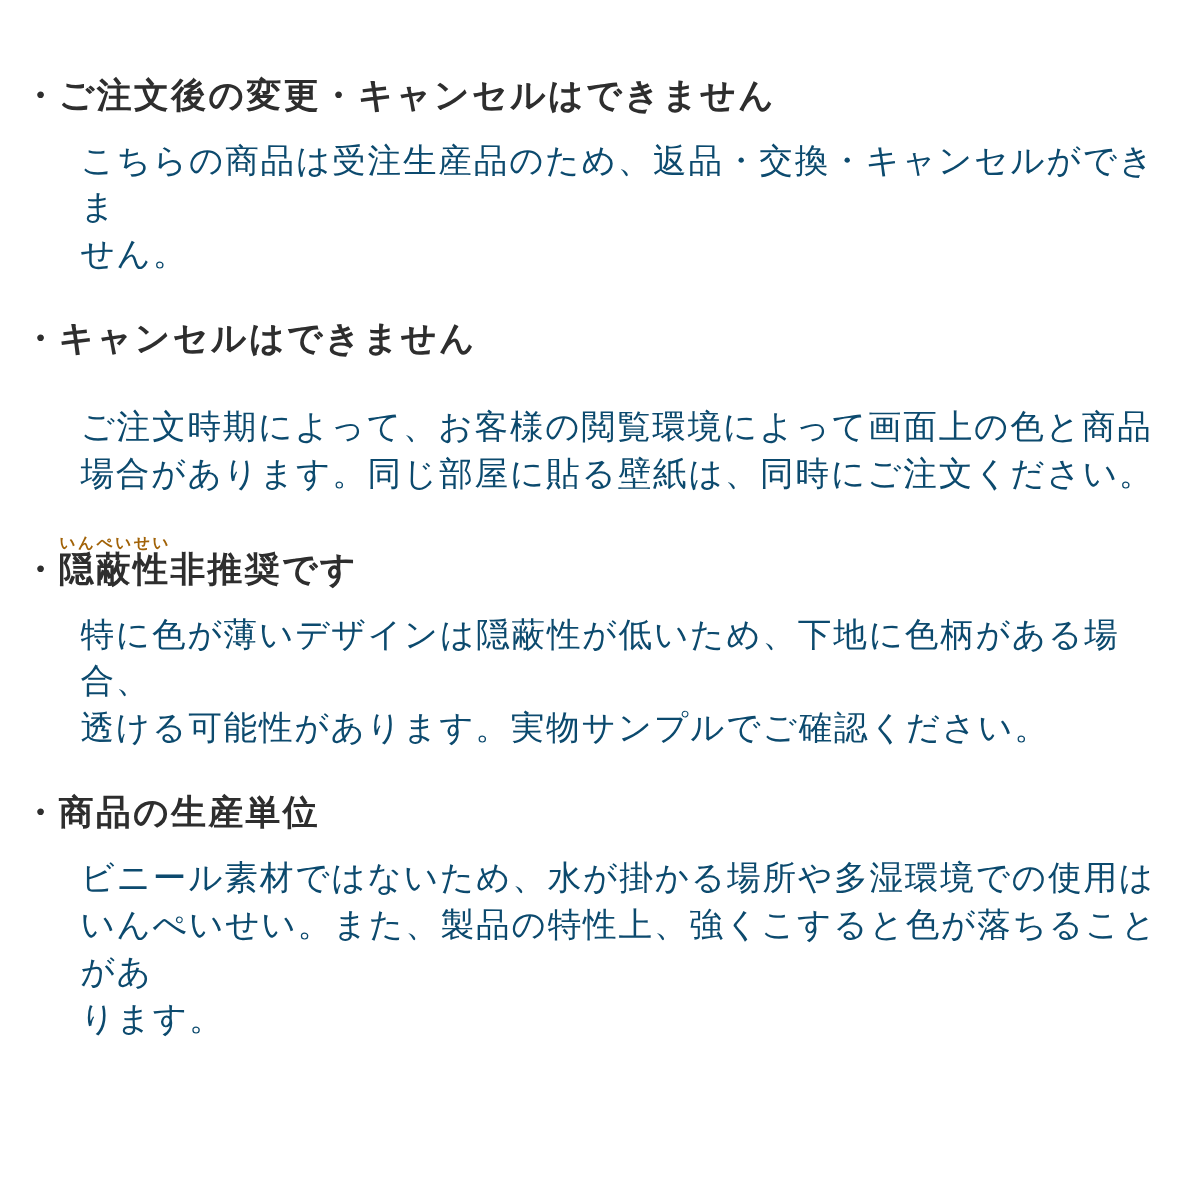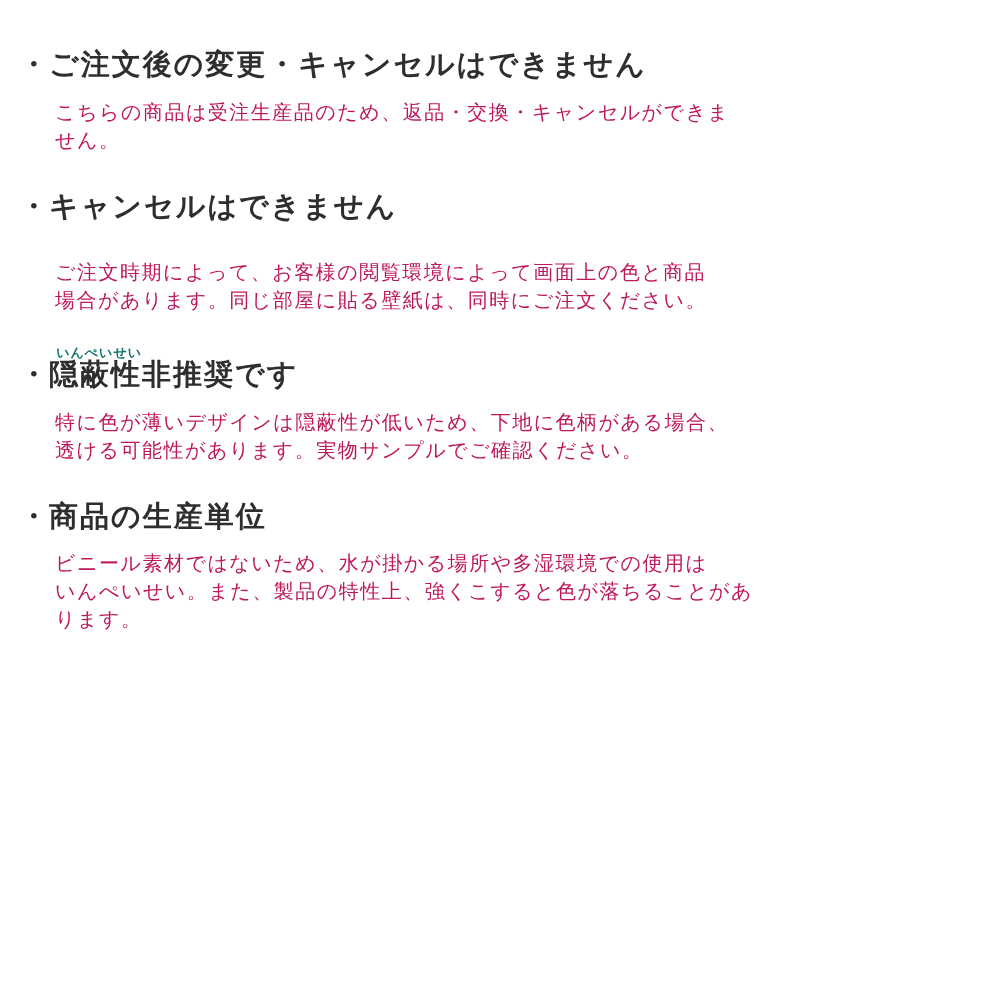--- a/index.html
+++ b/index.html
@@ -11,21 +11,21 @@
     width: 1000px;
     height: 1000px;
     box-sizing: border-box;
     font-family: "Liberation Sans", "DejaVu Sans", sans-serif;
     overflow: hidden;
   }
   .page {
     box-sizing: border-box;
     width: 1000px;
     height: 1000px;
-    padding: 44px 10px 20px 19px;
+    padding: 60px 10px 20px 19px;
   }
   .section {
     margin-bottom: 32px;
   }
   .heading-row {
     font-size: 29px;
     font-weight: bold;
     color: #2e2e2e;
     letter-spacing: 2px;
     line-height: 1.4;
@@ -33,28 +33,27 @@
     white-space: nowrap;
   }
   .heading-row .bullet {
     display: inline-block;
     width: 30px;
   }
   ruby rt {
     font-size: 13px;
     font-weight: bold;
     letter-spacing: 1px;
-    color: #0f766e;
-    text-align: right;
+    color: #a16207;
   }
   .body-text {
-    margin-left: 36px;
-    font-size: 20px;
+    margin-left: 48px;
+    font-size: 28px;
     font-weight: normal;
-    color: #be185d;
+    color: #0c4a6e;
     letter-spacing: 1.5px;
     line-height: 1.4;
     white-space: pre-line;
   }
 </style>
 </head>
 <body>
 
 <div class="page">
 

